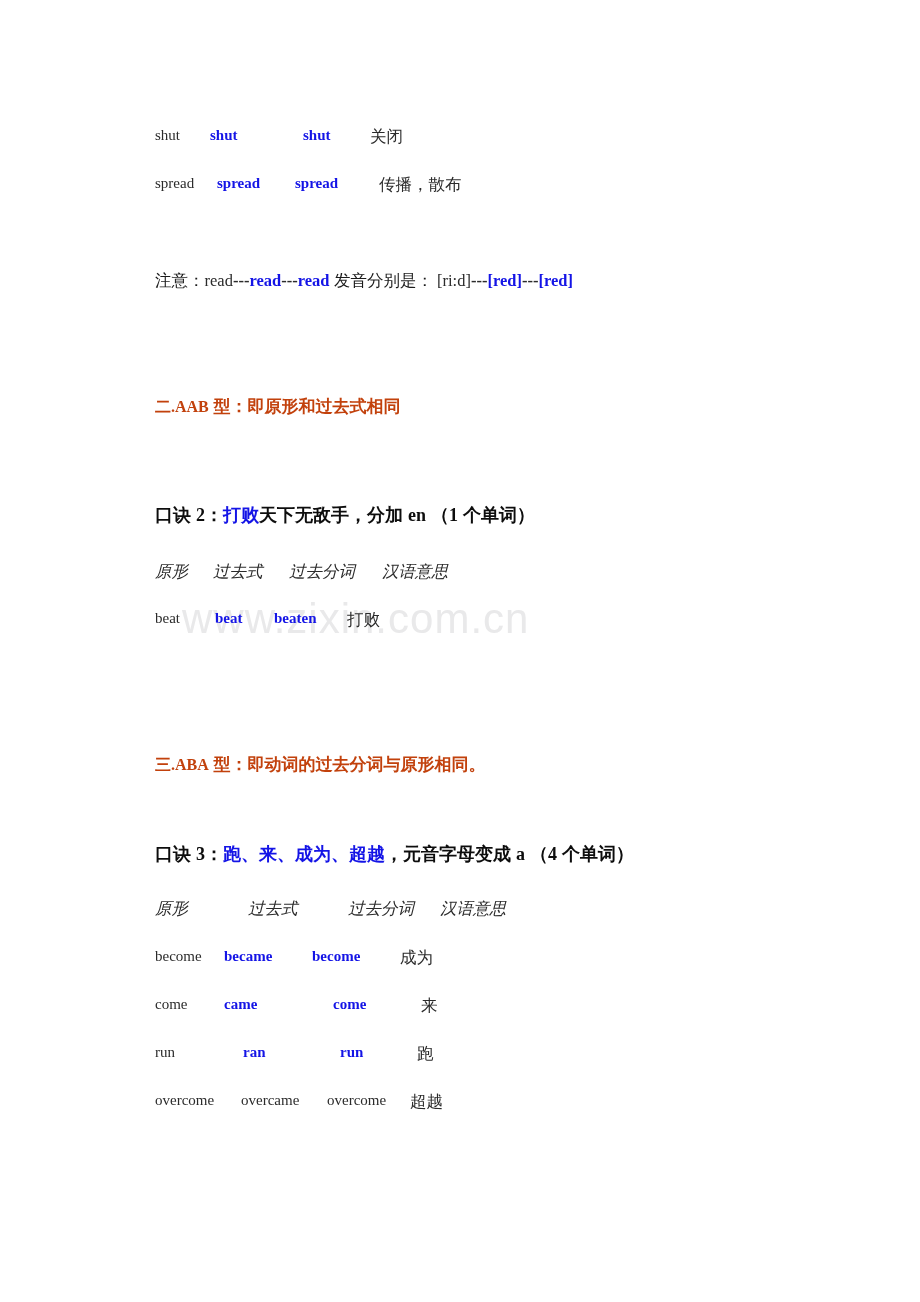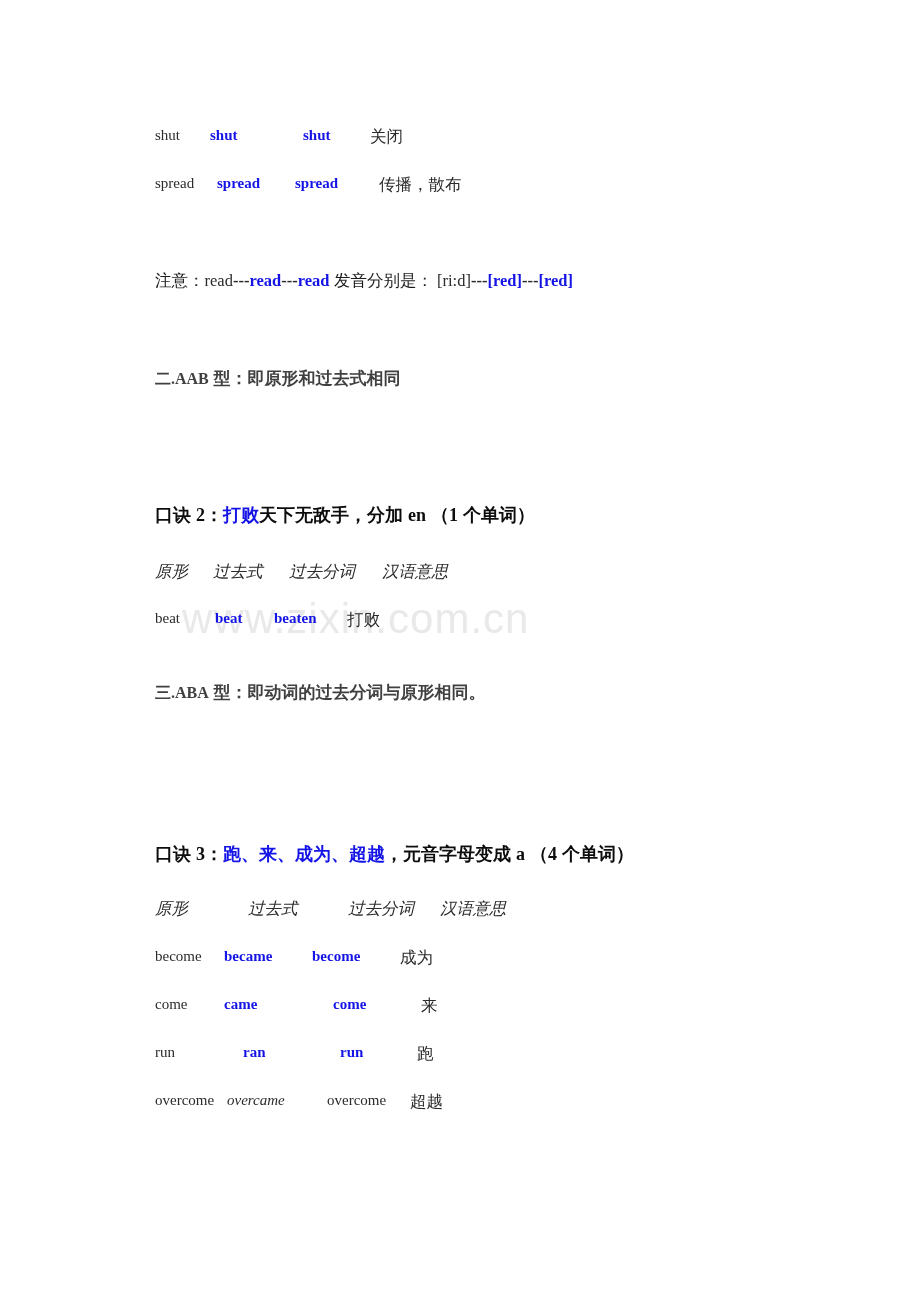--- a/index.html
+++ b/index.html
@@ -49,23 +49,24 @@
   .line {
     position: absolute;
     white-space: nowrap;
     line-height: 1;
   }
 
   
   .section-heading {
     font-size: 17px;
     font-weight: bold;
-    color: #404040;
+    color: #c2410c;
     font-family: "Liberation Sans", "DejaVu Sans", sans-serif;
     letter-spacing: 0px;
+    margin-top: 28px;
   }
   .section-heading .latin {
     font-family: "Liberation Serif", "DejaVu Serif", serif;
     font-weight: bold;
     font-size: 16px;
   }
 
   .mnemonic {
     font-size: 18px;
     font-weight: bold;
@@ -179,21 +180,21 @@
       <span class="vcell" style="left:227px;">汉语意思</span>
     </div>
 
     <div class="vrow" style="left:155px; top:611px;">
       <span class="vcell en" style="left:0px;">beat</span>
       <span class="vcell en b" style="left:60px;">beat</span>
       <span class="vcell en b" style="left:119px;">beaten</span>
       <span class="vcell zh" style="left:192px;">打败</span>
     </div>
 
-    <div class="line section-heading" style="left:155px; top:684px;">
+    <div class="line section-heading" style="left:155px; top:728px;">
       <span class="latin">三.</span><span class="latin">ABA</span>&nbsp;<span>型：即动词的过去分词与原形相同。</span>
     </div>
 
     <div class="line mnemonic" style="left:155px; top:805px;">
       <span>口诀</span>&nbsp;<span class="num">3</span><span>：</span><span class="hl">跑、来、成为、超越</span><span>，元音字母变成</span>&nbsp;<span class="latin">a</span>&nbsp;<span>（</span><span class="num">4</span>&nbsp;<span>个单词</span><span>）</span>
     </div>
 
     <div class="vrow vhead" style="left:155px; top:900px;">
       <span class="vcell" style="left:0px;">原形</span>
       <span class="vcell" style="left:93px;">过去式</span>
@@ -217,19 +218,19 @@
 
     <div class="vrow" style="left:155px; top:1045px;">
       <span class="vcell en" style="left:0px;">run</span>
       <span class="vcell en b" style="left:88px;">ran</span>
       <span class="vcell en b" style="left:185px;">run</span>
       <span class="vcell zh" style="left:262px;">跑</span>
     </div>
 
     <div class="vrow" style="left:155px; top:1093px;">
       <span class="vcell en" style="left:0px;">overcome</span>
-      <span class="vcell en" style="left:72px;font-style:italic;">overcame</span>
+      <span class="vcell en" style="left:86px;">overcame</span>
       <span class="vcell en" style="left:172px;">overcome</span>
       <span class="vcell zh" style="left:255px;text-align:right;">超越</span>
     </div>
 
   </div>
 </div>
 
 </body></html>

